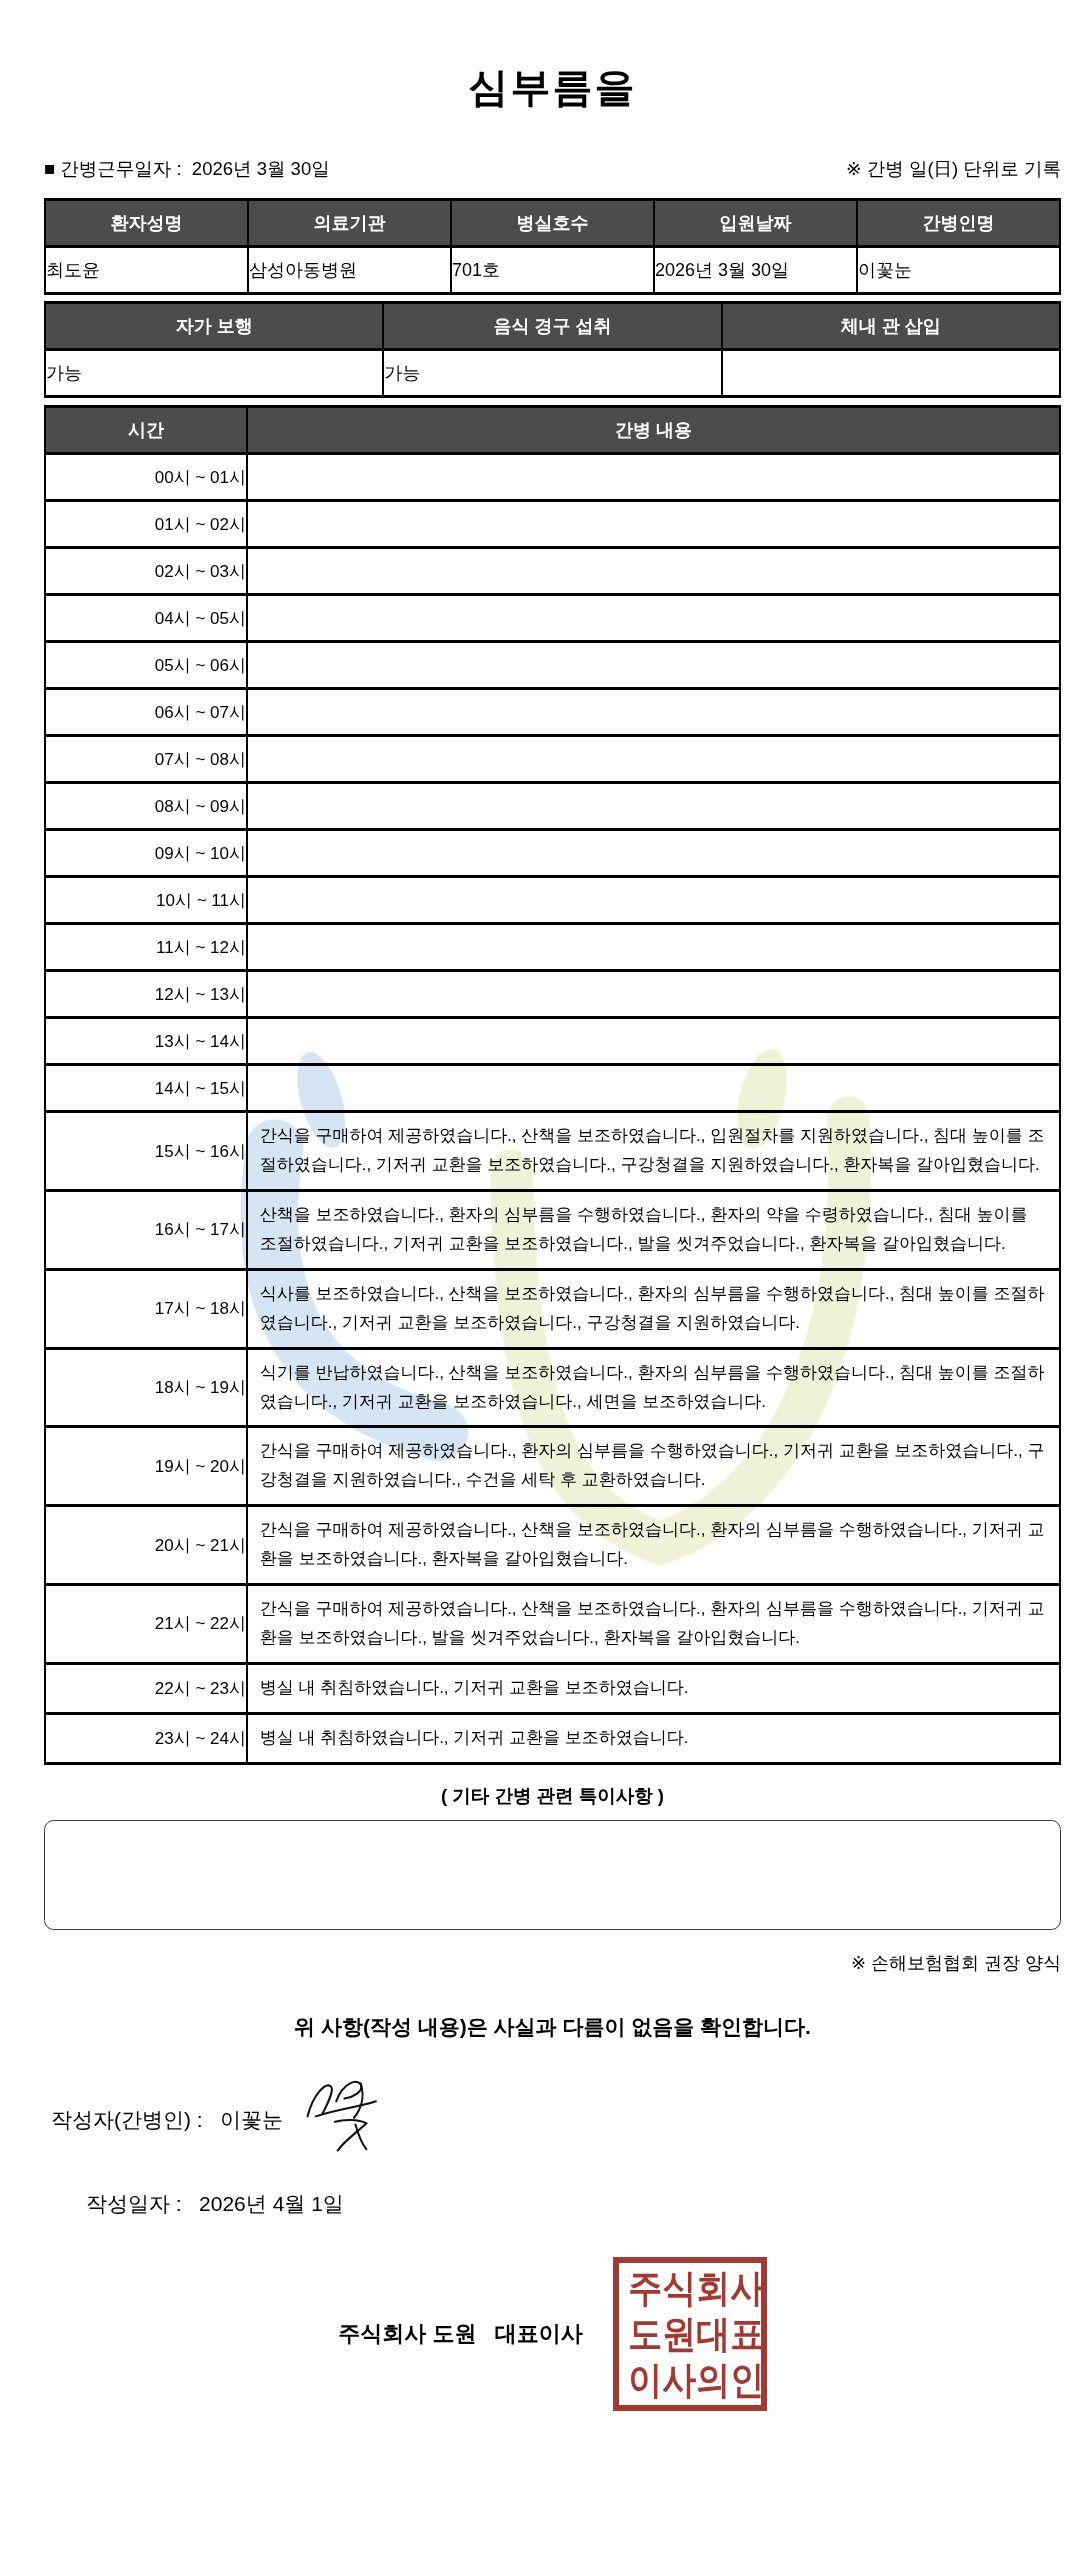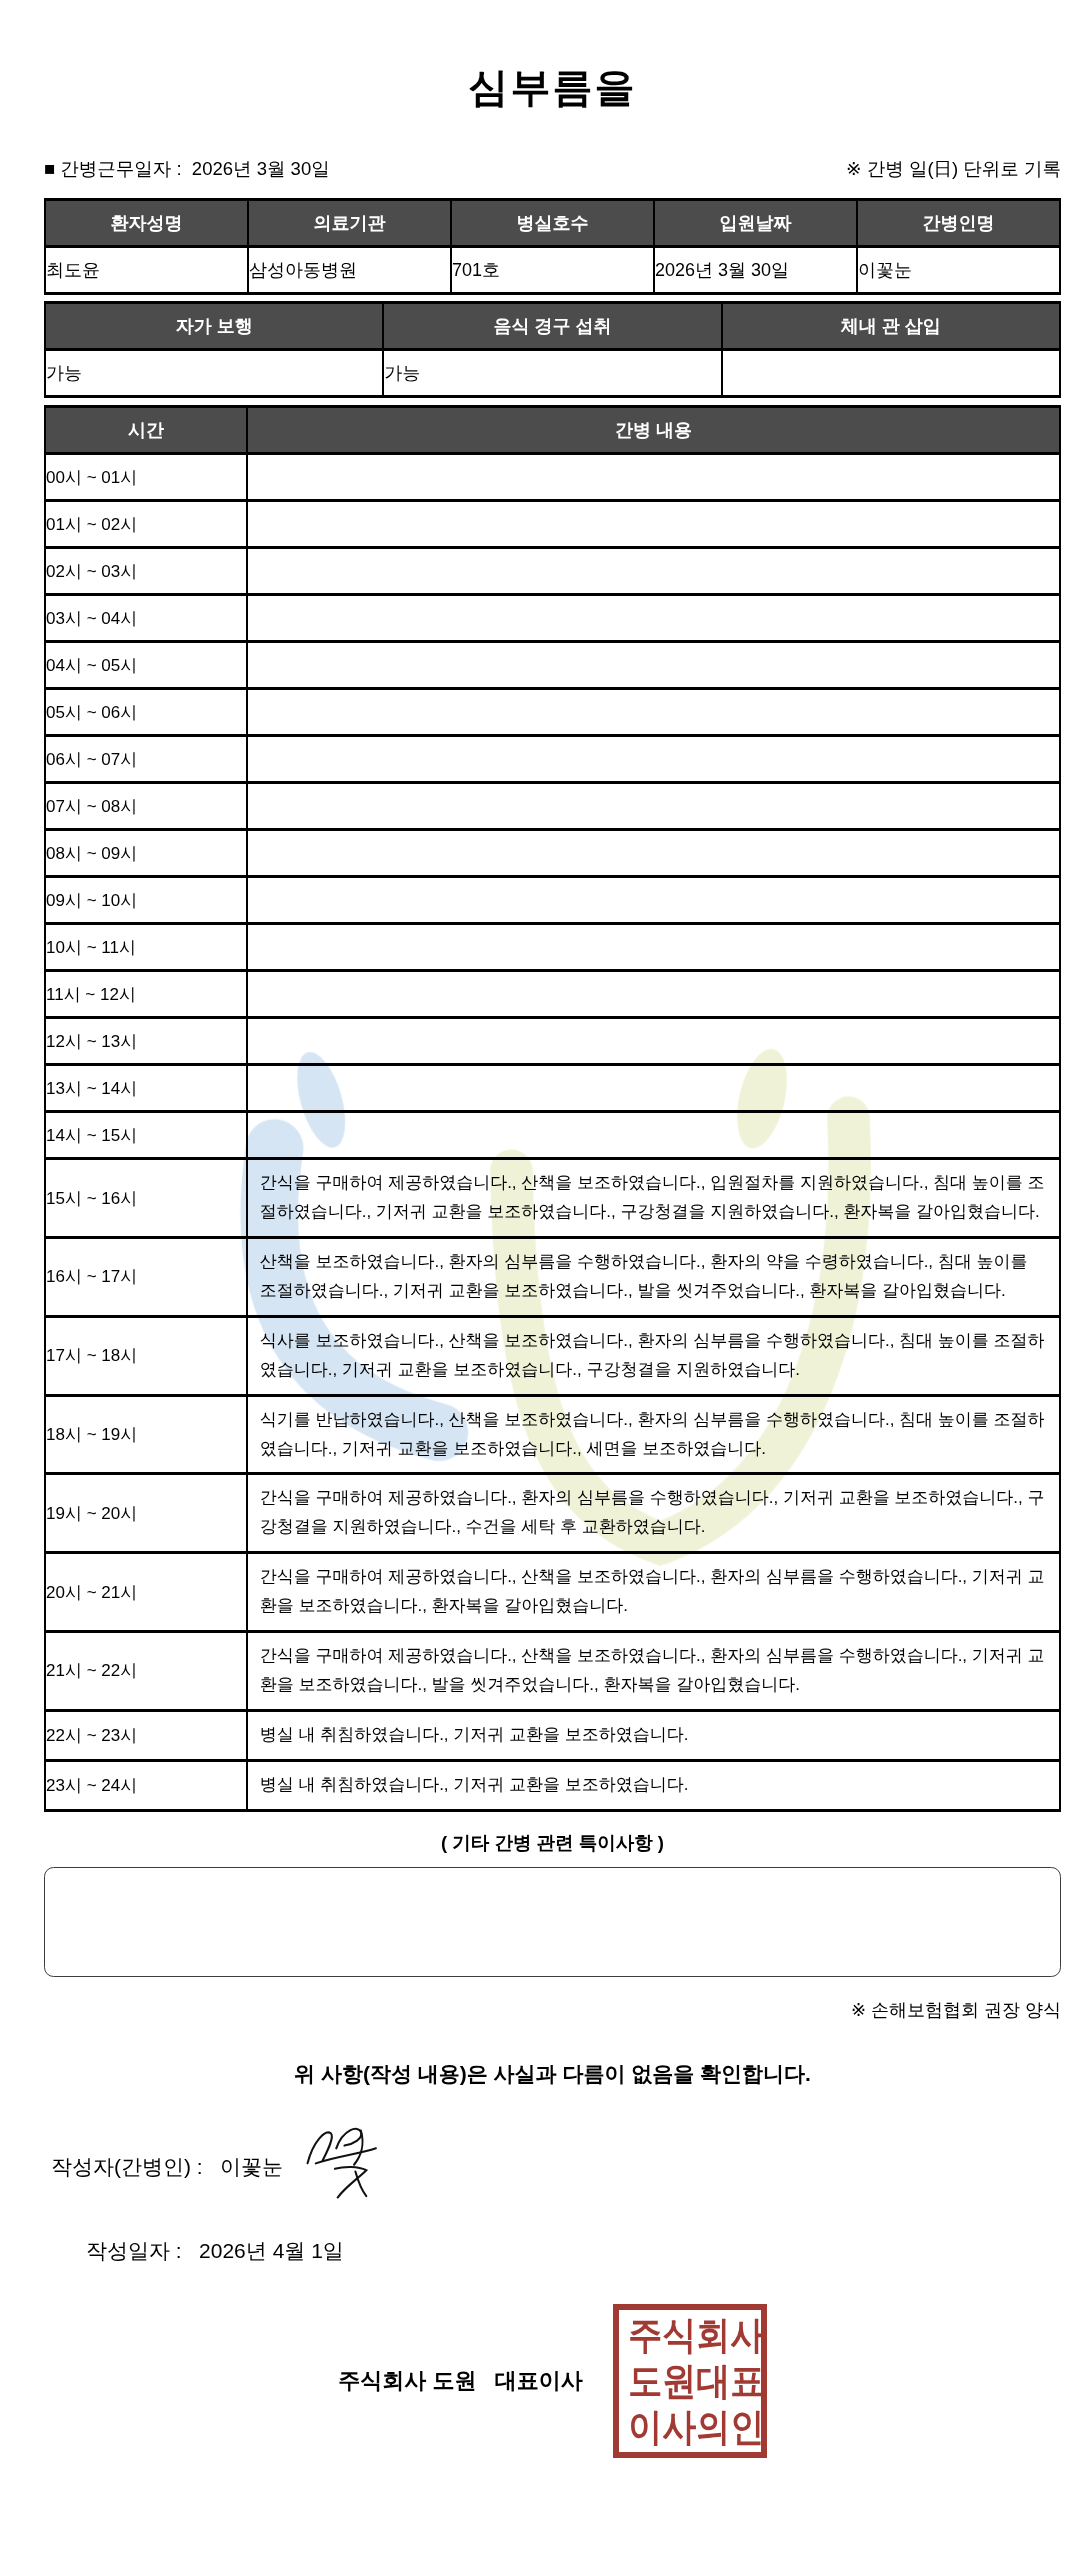--- a/index.html
+++ b/index.html
@@ -39,21 +39,21 @@
     background:#4c4c4c; color:#fff;
     font-weight:bold; font-size:18px;
     height:47px; text-align:center;
   }
   .info-table td {
     background:transparent; font-size:18px; text-align:left; height:47px;
   }
   .info-table { margin-bottom:6.9px;padding-left:45px; }
 
   .log-table td.time-cell {
-    font-size:17px; text-align:left; height:47px; background:transparent;
+    font-size:17px; text-align:right; height:47px; background:transparent;
     white-space:nowrap;
   }
   .log-table td.content-cell {
     font-size:17px; line-height:1.7; text-align:left;
     padding:9px 11.7px; background:transparent;
   }
 
   .etc-heading {
     margin:18.5px 0 12.4px 0;
     text-align:center; font-size:18.5px; font-weight:bold;
@@ -173,24 +173,20 @@
           <tr>
             <td class="time-cell">00시 ~ 01시</td>
             <td class="content-cell"></td>
           </tr>
           <tr>
             <td class="time-cell">01시 ~ 02시</td>
             <td class="content-cell"></td>
           </tr>
           <tr>
             <td class="time-cell">02시 ~ 03시</td>
-            <td class="content-cell"></td>
-          </tr>
-          <tr>
-            <td class="time-cell">03시 ~ 04시</td>
             <td class="content-cell"></td>
           </tr>
           <tr>
             <td class="time-cell">04시 ~ 05시</td>
             <td class="content-cell"></td>
           </tr>
           <tr>
             <td class="time-cell">05시 ~ 06시</td>
             <td class="content-cell"></td>
           </tr>

